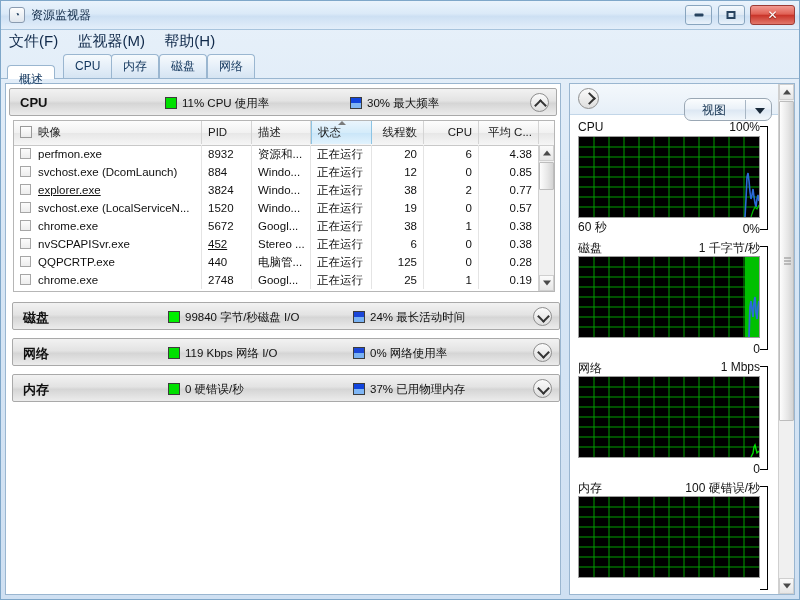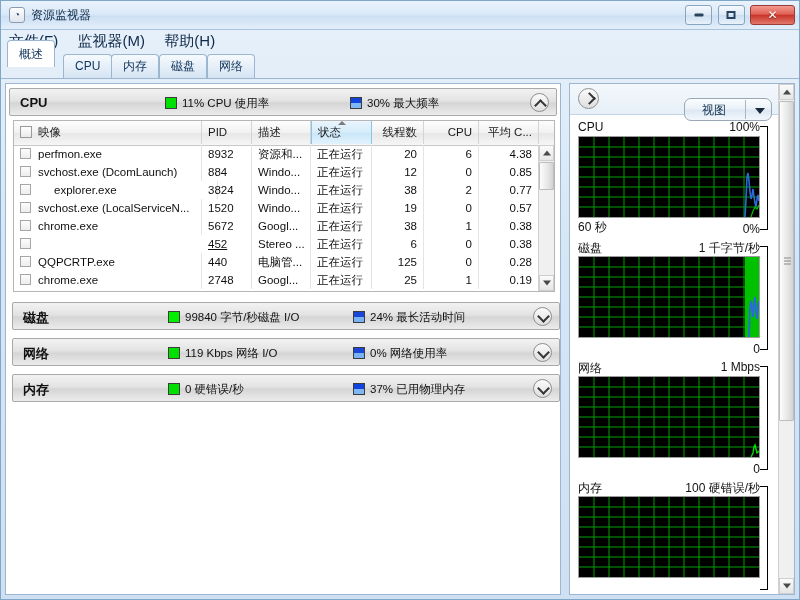--- a/index.html
+++ b/index.html
@@ -59,21 +59,21 @@
     position:absolute;left:0;bottom:0;width:798px;height:1px;background:#9ab6d0;
   }
   .tab{
     position:absolute;bottom:1px;height:24px;line-height:23px;
     padding:0 11px;font-size:12px;color:#11355c;
     border:1px solid #9ab6d0;border-bottom:none;
     border-radius:4px 4px 0 0;box-sizing:border-box;
     background:linear-gradient(180deg,#f6fafd 0%,#e4eef8 55%,#d5e4f2 100%);
   }
   .tab.active{
-    background:#ffffff;height:27px;line-height:26px;bottom:12px;
+    background:#ffffff;height:14px;line-height:26px;bottom:0;
     border-color:#9ab6d0;z-index:3;font-family:Liberation Serif, serif;
   }
   
   .content{
     position:absolute;left:0;top:78px;width:798px;height:520px;
   }
   
   .leftpane{
     position:absolute;left:4px;top:4px;width:556px;height:512px;
     background:#ffffff;border:1px solid #9ab6d0;box-sizing:border-box;overflow:hidden;
@@ -301,21 +301,21 @@
             <span class="cell" style="left:0;width:188px;padding-left:24px;">svchost.exe (DcomLaunch)</span>
             <span class="cell" style="left:188px;width:50px;">884</span>
             <span class="cell" style="left:238px;width:59px;">Windo...</span>
             <span class="cell" style="left:297px;width:61px;">正在运行</span>
             <span class="cell num" style="left:358px;width:52px;">12</span>
             <span class="cell num" style="left:410px;width:55px;">0</span>
             <span class="cell num" style="left:465px;width:60px;">0.85</span>
           </div>
           <div class="row">
             <span class="rchk"></span>
-            <span class="cell" style="left:16px;width:188px;padding-left:24px;">explorer.exe</span>
+            <span class="cell" style="left:0;width:188px;padding-left:24px;text-decoration:underline;">explorer.exe</span>
             <span class="cell" style="left:188px;width:50px;">3824</span>
             <span class="cell" style="left:238px;width:59px;">Windo...</span>
             <span class="cell" style="left:297px;width:61px;">正在运行</span>
             <span class="cell num" style="left:358px;width:52px;">38</span>
             <span class="cell num" style="left:410px;width:55px;">2</span>
             <span class="cell num" style="left:465px;width:60px;">0.77</span>
           </div>
           <div class="row">
             <span class="rchk"></span>
             <span class="cell" style="left:0;width:188px;padding-left:24px;">svchost.exe (LocalServiceN...</span>
@@ -331,20 +331,21 @@
             <span class="cell" style="left:0;width:188px;padding-left:24px;">chrome.exe</span>
             <span class="cell" style="left:188px;width:50px;">5672</span>
             <span class="cell" style="left:238px;width:59px;">Googl...</span>
             <span class="cell" style="left:297px;width:61px;">正在运行</span>
             <span class="cell num" style="left:358px;width:52px;">38</span>
             <span class="cell num" style="left:410px;width:55px;">1</span>
             <span class="cell num" style="left:465px;width:60px;">0.38</span>
           </div>
           <div class="row">
             <span class="rchk"></span>
+            <span class="cell" style="left:0;width:188px;padding-left:24px;">nvSCPAPISvr.exe</span>
             <span class="cell" style="left:188px;width:50px;text-decoration:underline;">452</span>
             <span class="cell" style="left:238px;width:59px;">Stereo ...</span>
             <span class="cell" style="left:297px;width:61px;">正在运行</span>
             <span class="cell num" style="left:358px;width:52px;">6</span>
             <span class="cell num" style="left:410px;width:55px;">0</span>
             <span class="cell num" style="left:465px;width:60px;">0.38</span>
           </div>
           <div class="row">
             <span class="rchk"></span>
             <span class="cell" style="left:0;width:188px;padding-left:24px;">QQPCRTP.exe</span>

